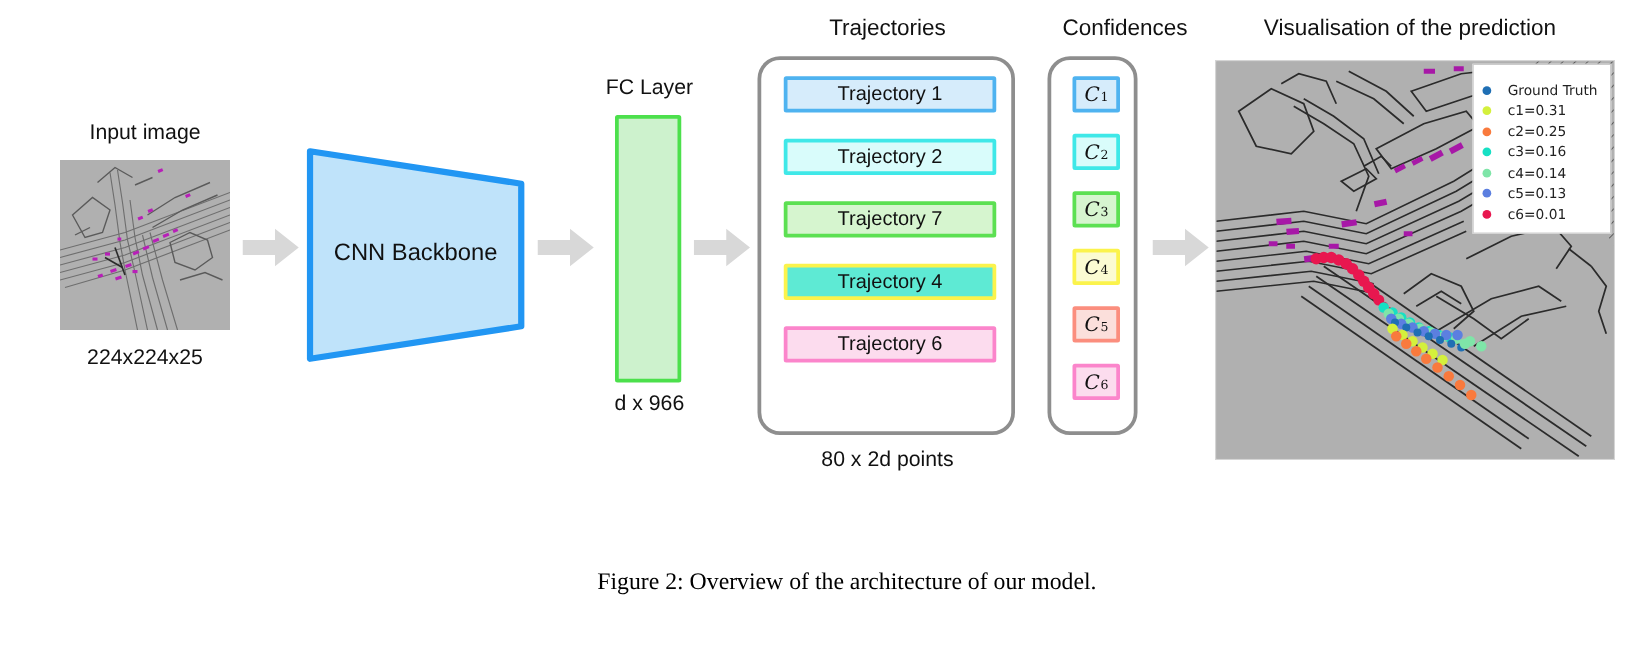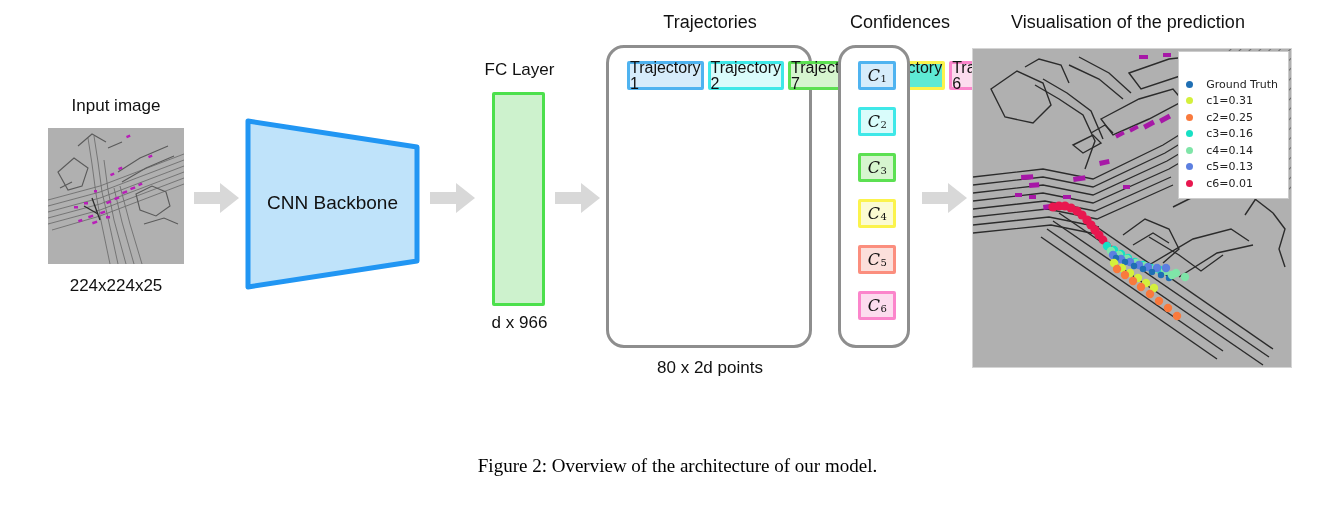--- a/index.html
+++ b/index.html
@@ -81,22 +81,22 @@
     border-radius: 18px;
     background: #ffffff;
   }
   #traj-panel { left: 606px; top: 45px; width: 206px; height: 303px; }
 
   .traj-list {
     position: absolute;
     left: 18px; top: 13px;
     width: 170px;
     display: flex;
-    flex-direction: row;
-    gap: 4px;
+    flex-direction: column;
+    gap: 21px;
   }
   .traj-box {
     height: 29px;
     border-radius: 2px;
     display: flex;
     align-items: center;
     justify-content: center;
     font-size: 16px;
     color: #111;
     line-height: 1;
@@ -145,21 +145,21 @@
     border: 1px solid #d5d5d5;
     overflow: hidden;
   }
   #vis-panel svg.map { position: absolute; left: 0; top: 0; width: 320px; height: 320px; }
 
   .vis-legend {
     position: absolute;
     right: 2px; top: 2px;
     background: #ffffff;
     border: 1px solid #cccccc;
-    padding: 24px 10px 6px 7px;
+    padding: 12px 10px 6px 7px;
   }
   .vis-legend .row {
     display: flex;
     align-items: center;
     height: 16.5px;
   }
   .vis-legend .dot {
     width: 7px; height: 7px;
     border-radius: 50%;
     margin-right: 13px;

